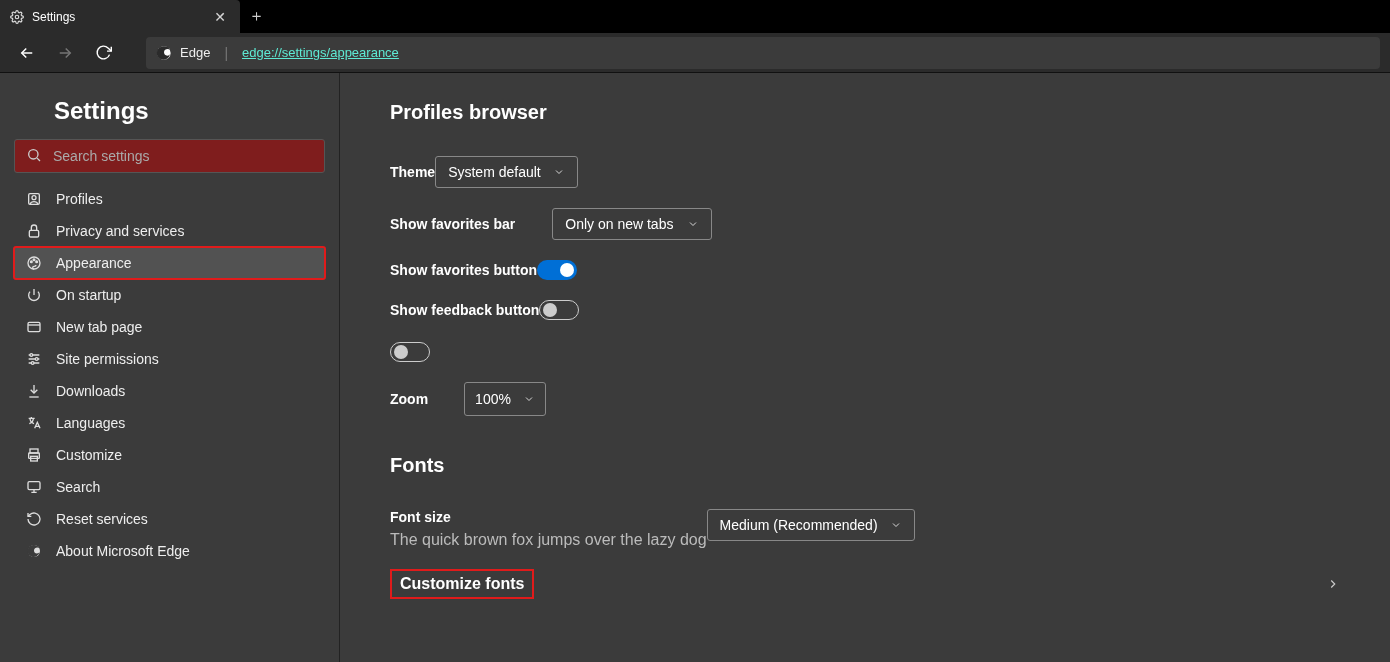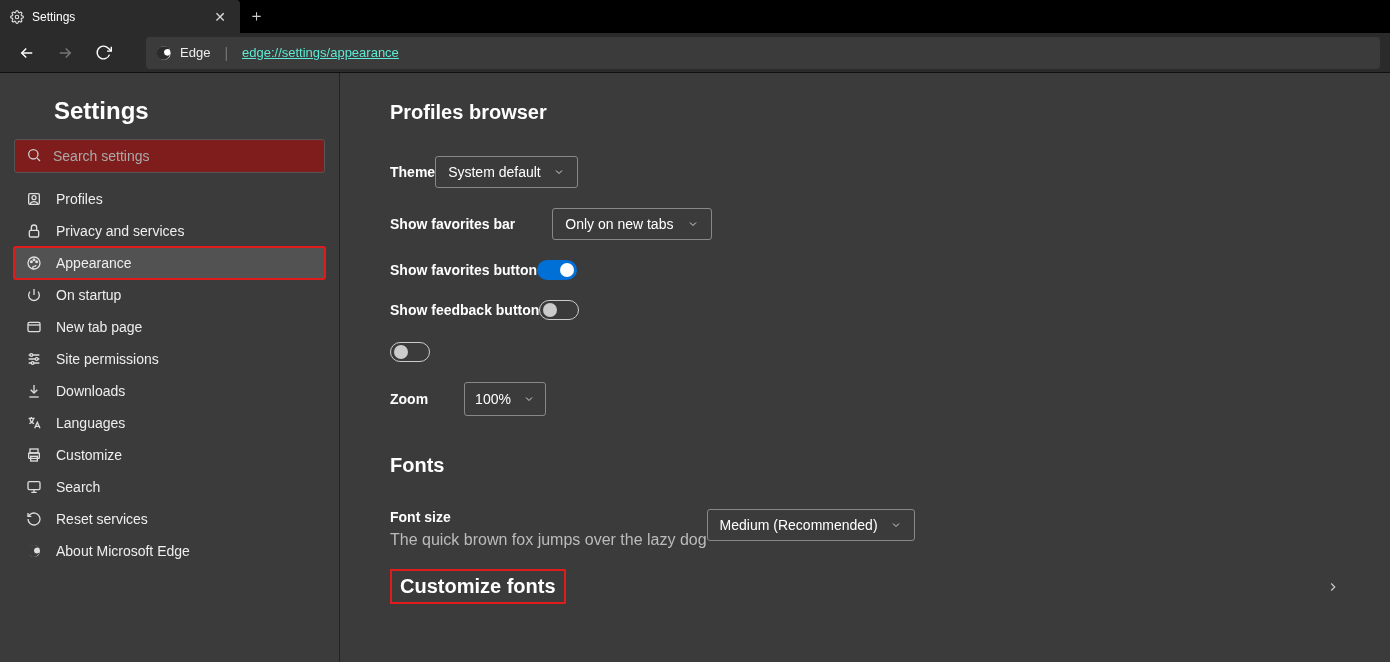--- a/index.html
+++ b/index.html
@@ -52,21 +52,21 @@
   .toggle { width:40px; height:20px; border-radius:10px; position:relative; cursor:pointer;}
   .toggle .knob { position:absolute; top:3px; width:14px; height:14px; border-radius:50%; background:#fff;}
   .toggle.off { background:transparent; border:1px solid #ccc; }
   .toggle.off .knob { left:3px; background:#ccc; top:2px;}
   .toggle.on { background:#006fd6; }
   .toggle.on .knob { right:3px; }
 
   .fonts-section { margin-top:28px; }
   .sample { font-size:16px; color:#bbb; margin-top:6px;}
   .link-row { display:flex; align-items:center; justify-content:space-between; padding:10px 0; cursor:pointer;}
-  .link-row .lbl { font-size:20px; font-weight:600;}
+  .link-row .lbl { font-size:16px; font-weight:600;}
   .link-row .arrow { color:#ccc; }
   .hl-box { display:inline-block; border:2px solid #e01b1b; padding:4px 8px; }
 
   svg { display:block; }
 </style>
 </head>
 <body>
 
 <div class="tab-strip">
   <div class="tab">

